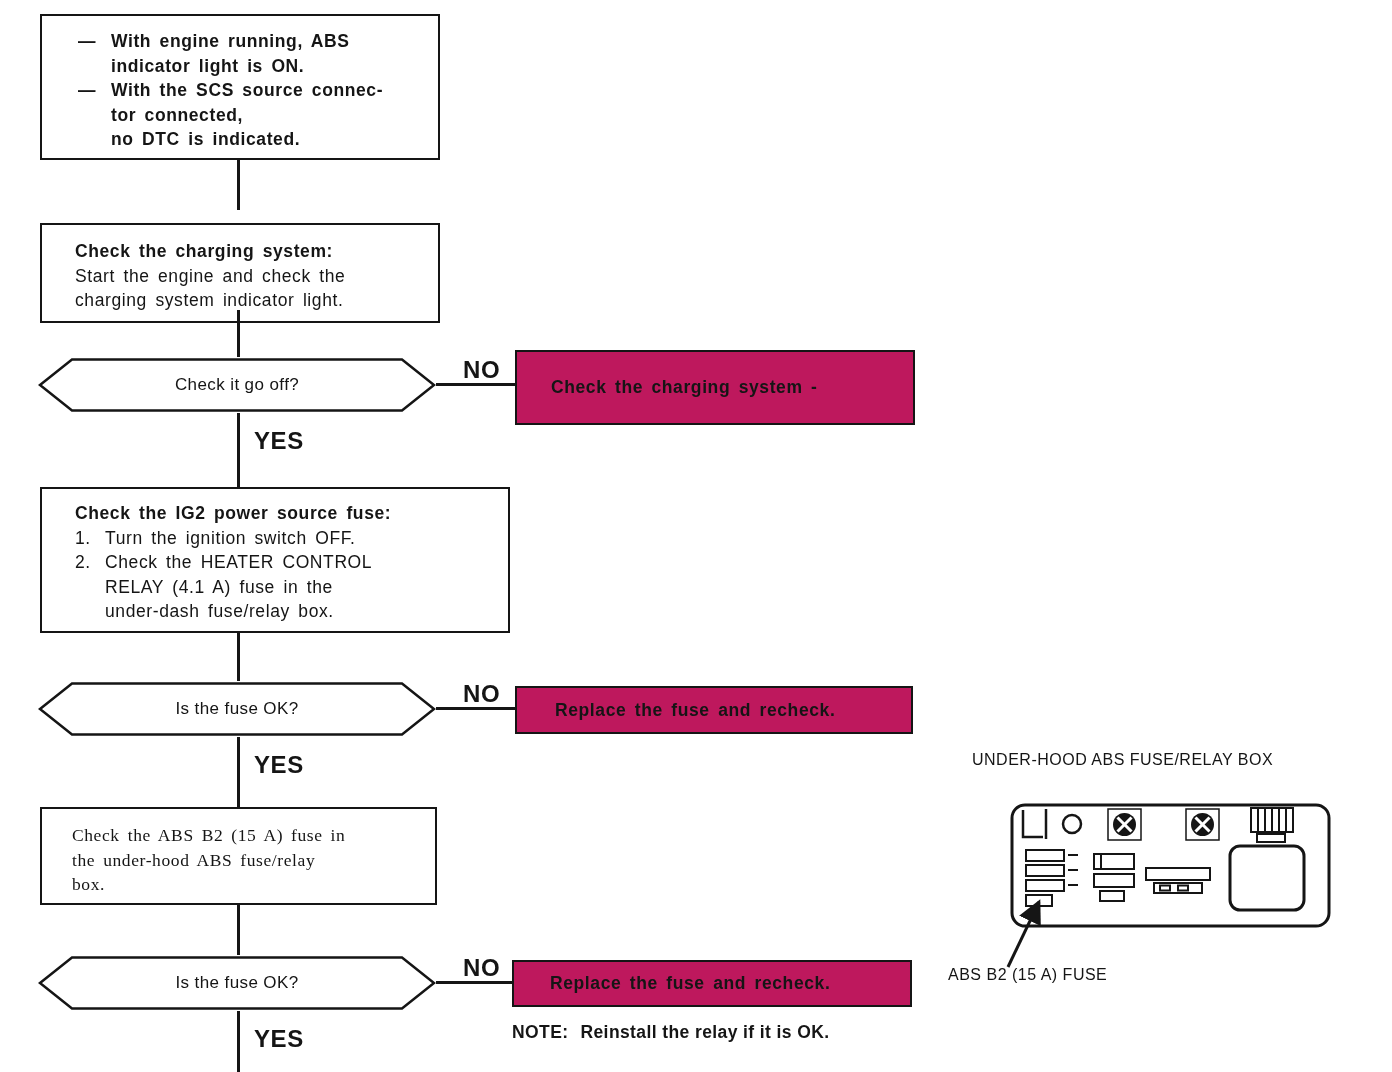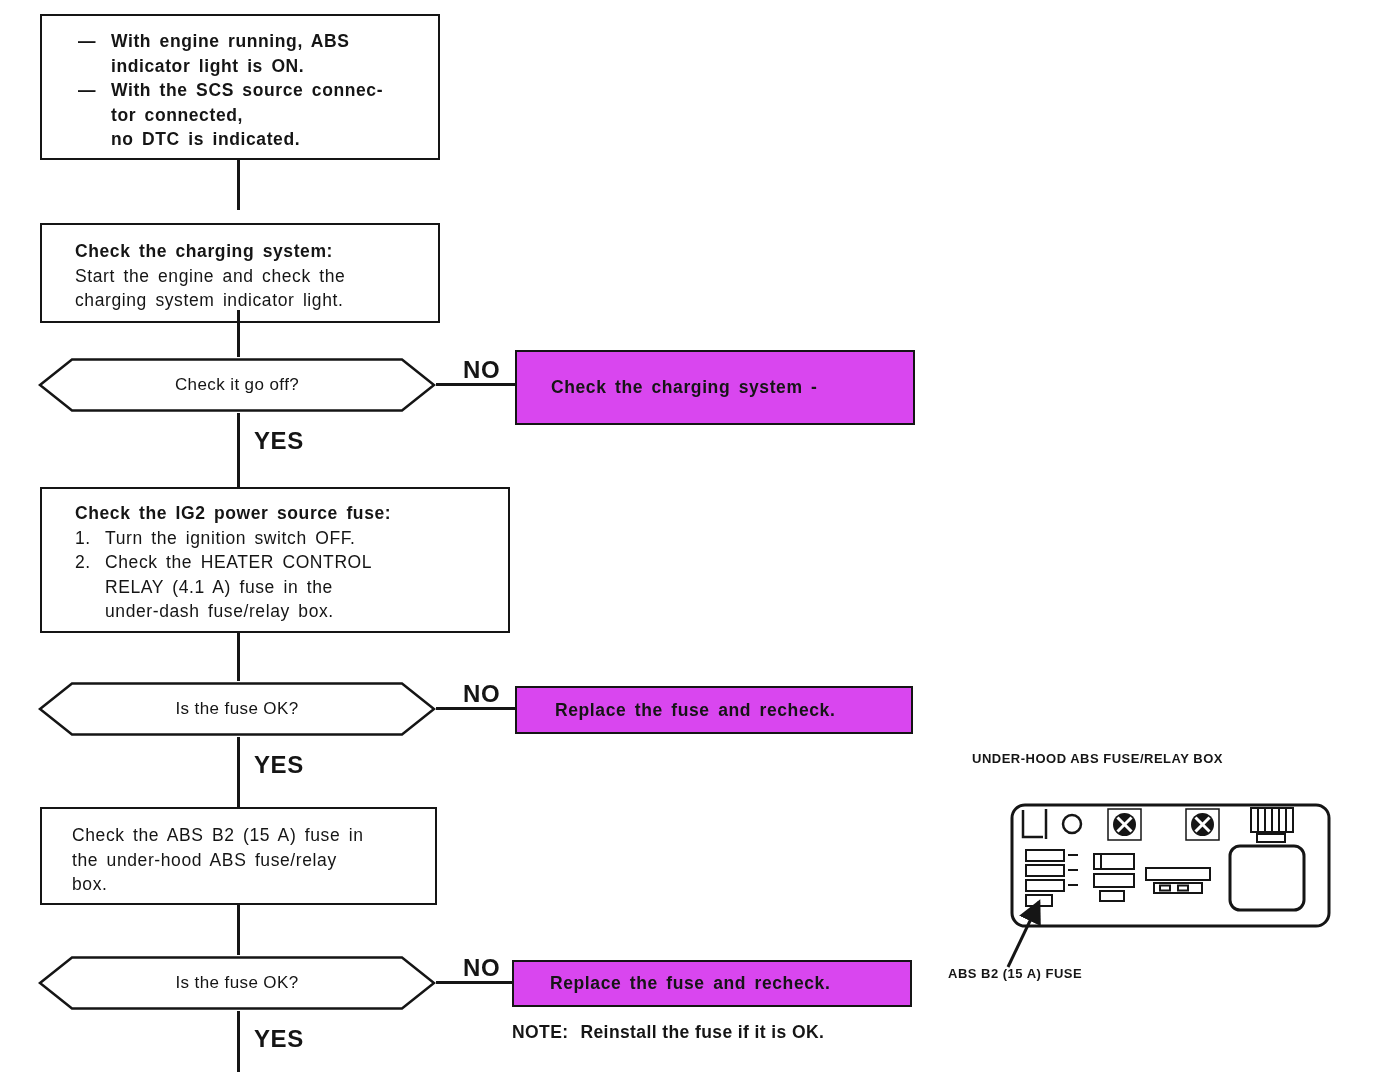--- a/index.html
+++ b/index.html
@@ -15,29 +15,29 @@
   .b { font-weight:bold; }
 
   .flowlabel { position:absolute; font-weight:bold; font-size:24px; letter-spacing:0.6px; }
 
   .decision { position:absolute; }
   .decision svg { position:absolute; left:0; top:0; width:100%; height:100%; }
   .decision .q { position:absolute; left:0; top:0; right:0; bottom:0;
                  display:flex; align-items:center; justify-content:center;
                  font-size:17px; letter-spacing:0.4px; }
 
-  .actionbox { position:absolute; border:2.5px solid #151515; background:#d946ef;
+  .actionbox { position:absolute; border:2.5px solid #151515; background:#be185d;
                display:flex; align-items:center; }
   .actionbox .txt { white-space:nowrap; }
 
   .dashrow { display:flex; }
   .dashcell { width:33px; flex:none; }
   .numcell  { width:30px; flex:none; }
 
-  .caption { position:absolute; font-weight:bold; font-size:13px; letter-spacing:0.5px; white-space:nowrap; }
+  .caption { position:absolute; font-weight:normal; font-size:16px; letter-spacing:0.5px; white-space:nowrap; }
   .note { position:absolute; font-weight:bold; font-size:17.5px; letter-spacing:0.4px; white-space:nowrap; }
   .note .sp { display:inline-block; width:12px; }
 </style>
 </head>
 <body>
 
 <div class="page">
 
   <div class="box" style="left:40px;top:14px;width:400px;height:146px;padding:13px 14px 0 36px;">
     <div class="dashrow">
@@ -106,21 +106,21 @@
   <div class="flowlabel" style="left:463px;top:680px;">NO</div>
   <div class="hline" style="left:436px;top:707px;width:79px;"></div>
 
   <div class="actionbox" style="left:515px;top:686px;width:398px;height:48px;padding-left:38px;">
     <span class="txt b">Replace the fuse and recheck.</span>
   </div>
 
   <div class="flowlabel" style="left:254px;top:751px;">YES</div>
   <div class="vline" style="left:237px;top:737px;height:70px;"></div>
 
-  <div class="box" style="left:40px;top:807px;width:397px;height:98px;padding:14px 10px 0 30px;">
+  <div class="box" style="left:40px;top:807px;width:397px;height:98px;padding:14px 10px 0 30px;font-family:Liberation Serif, serif;">
     <div class="txt">Check the ABS B2 (15 A) fuse in
 the under-hood ABS fuse/relay
 box.</div>
   </div>
 
   <div class="vline" style="left:237px;top:905px;height:50px;"></div>
 
   <div class="decision" style="left:38px;top:955px;width:398px;height:56px;">
     <svg viewBox="0 0 398 56">
       <polygon points="2,28 34,2.5 364,2.5 396,28 364,53.5 34,53.5" fill="#ffffff" stroke="#151515" stroke-width="2.5"></polygon>
@@ -129,21 +129,21 @@
   </div>
 
   <div class="flowlabel" style="left:463px;top:954px;">NO</div>
   <div class="hline" style="left:436px;top:981px;width:76px;"></div>
 
   <div class="actionbox" style="left:512px;top:960px;width:400px;height:47px;padding-left:36px;">
     <span class="txt b">Replace the fuse and recheck.</span>
   </div>
 
   <div class="note" style="left:512px;top:1022px;">
-    <span>NOTE:</span><span class="sp"></span><span>Reinstall the fuse if it is OK.</span>
+    <span>NOTE:</span><span class="sp"></span><span>Reinstall the relay if it is OK.</span>
   </div>
 
   <div class="flowlabel" style="left:254px;top:1025px;">YES</div>
   <div class="vline" style="left:237px;top:1011px;height:61px;"></div>
 
   <div class="caption" style="left:972px;top:751px;">UNDER-HOOD ABS FUSE/RELAY BOX</div>
 
   <svg style="position:absolute;left:1008px;top:798px;" width="326" height="136" viewBox="0 0 326 136">
     <rect x="4" y="7" width="317" height="121" rx="13" fill="#ffffff" stroke="#151515" stroke-width="3"></rect>
 

